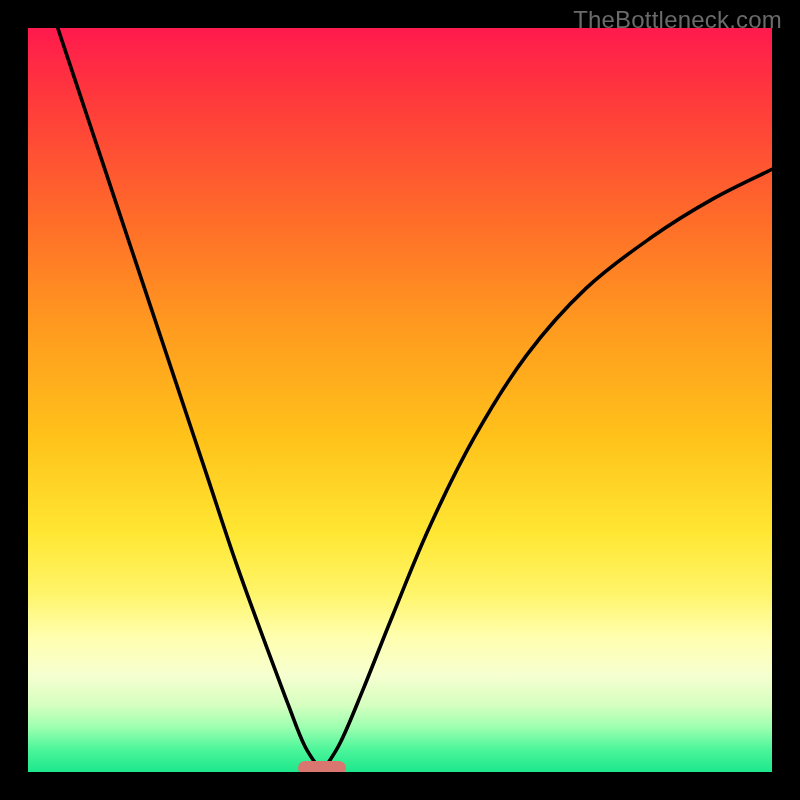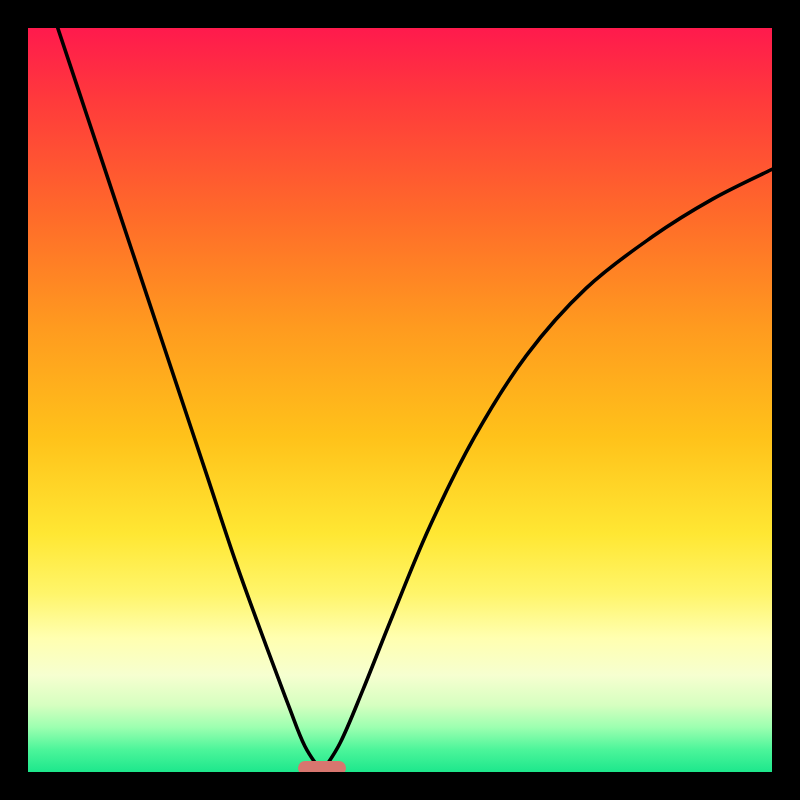--- a/index.html
+++ b/index.html
@@ -68,20 +68,21 @@
     background: #d8766f;
     border-radius: 7px;
     transform: translate(-50%, -50%);
     z-index: 20;
   }
 </style>
 </head>
 <body>
 
 <div class="frame">
+  <div class="watermark">TheBottleneck.com</div>
 
   <div class="plot">
     <svg class="curve" viewBox="0 0 744 744" preserveAspectRatio="none">
       <path id="curve-left" fill="none" stroke="#000" stroke-width="3.6" stroke-linecap="round" d="M 29.76 0 C 35.1168 16.0704, 48.806400000000004 57.1392, 59.52 89.28 C 70.2336 121.4208, 78.5664 146.41920000000002, 89.28 178.56 C 99.9936 210.7008, 108.3264 235.69919999999996, 119.04 267.84 C 129.7536 299.9808, 138.08640000000003 324.9792, 148.8 357.12 C 159.5136 389.2608, 167.8464 414.25919999999996, 178.56 446.4 C 189.27360000000002 478.5408, 197.6064 504.87839999999994, 208.32000000000002 535.68 C 219.03360000000004 566.4816, 228.70560000000003 592.0752, 238.08 617.52 C 247.4544 642.9648, 253.43615999999997 658.9608000000001, 260.4 677.0400000000001 C 267.36384 695.1192000000001, 270.74159999999995 705.9072, 276.768 717.9599999999999 C 282.7944 730.0127999999999, 290.79984 739.3128, 293.88 744"></path>
       <path id="curve-right" fill="none" stroke="#000" stroke-width="3.6" stroke-linecap="round" d="M 293.88 744 C 297.228 738.6432, 305.11439999999993 728.9712000000001, 312.47999999999996 714.24 C 319.8456 699.5088, 325.42560000000003 684.9264, 334.8 662.16 C 344.1744 639.3936, 352.5072 617.2224, 364.56 587.76 C 376.6128 558.2976, 387.02880000000005 530.6207999999999, 401.76000000000005 498.47999999999996 C 416.49120000000005 466.33919999999995, 428.99039999999997 440.00160000000005, 446.4 409.20000000000005 C 463.8096 378.39840000000004, 478.392 354.14399999999995, 498.48 327.35999999999996 C 518.568 300.57599999999996, 535.2336 281.82719999999995, 558 260.4 C 580.7664 238.97279999999998, 602.1936 224.39040000000003, 624.9599999999999 208.32000000000002 C 647.7263999999999 192.24960000000002, 663.0528 183.1728, 684.48 171.11999999999998 C 705.9072 159.06719999999996, 733.2864 146.71679999999995, 744 141.35999999999996"></path>
     </svg>
     <div id="marker" class="marker" style="left: 293.88px; top: 740px; background: rgb(216, 118, 111);"></div>
   </div>
 </div>
 

